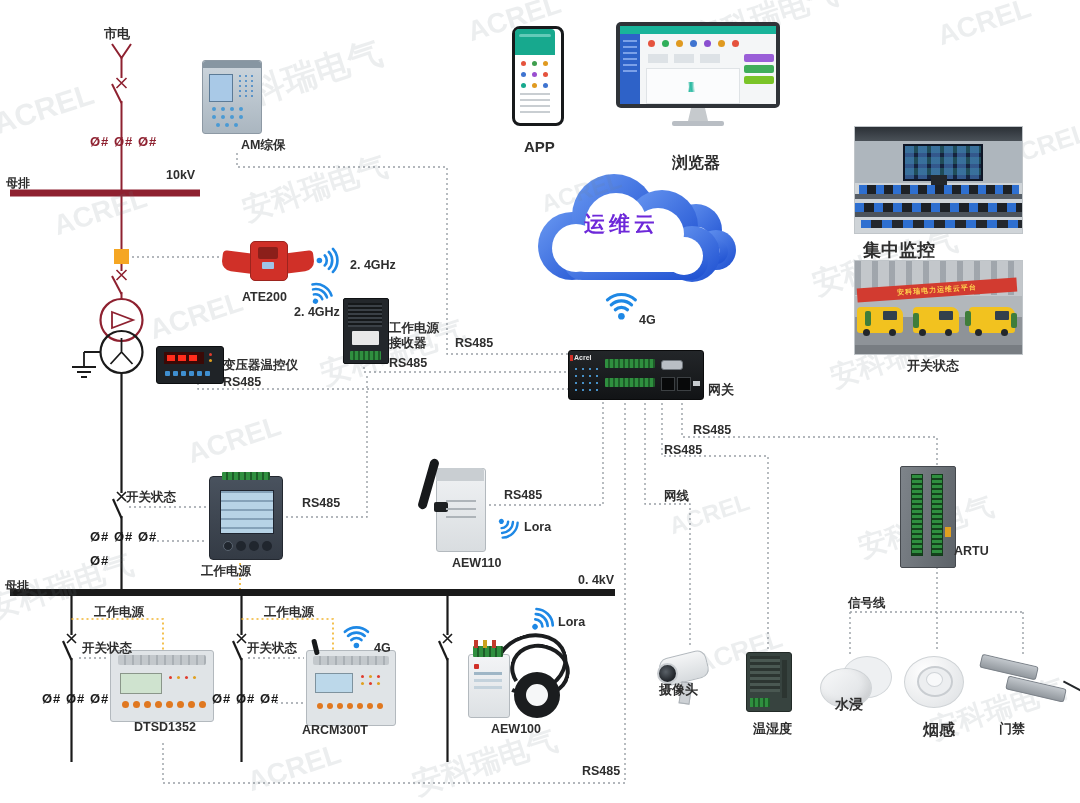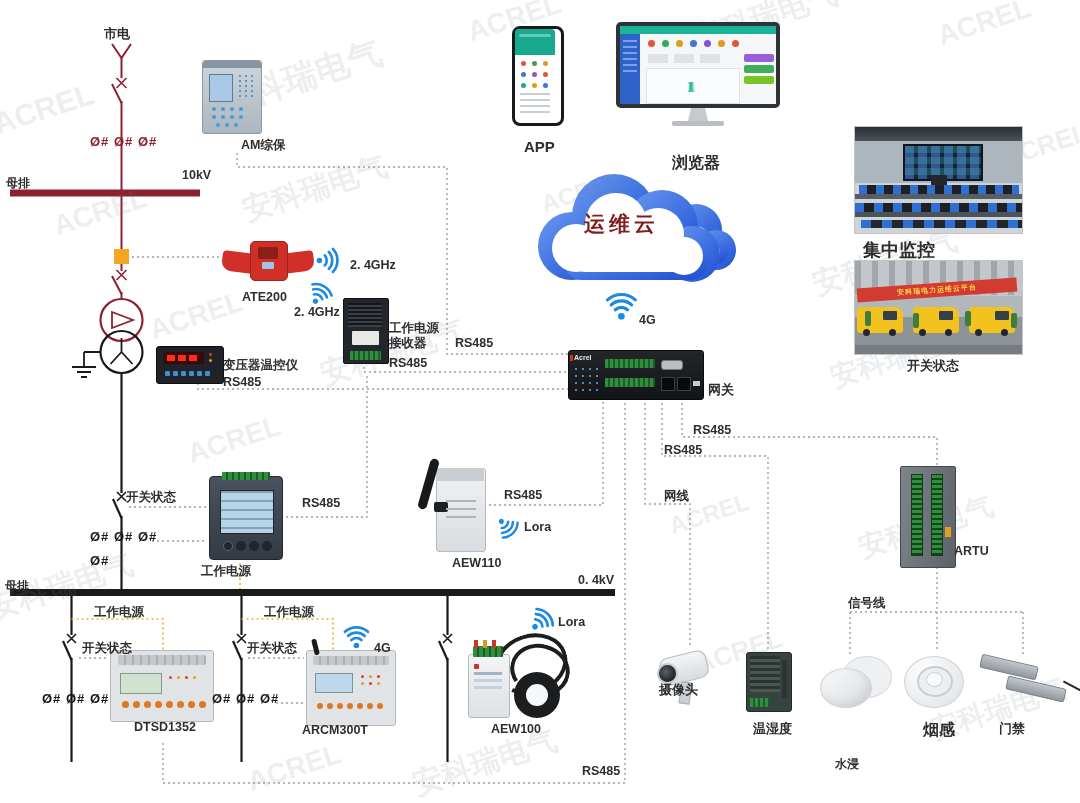--- a/index.html
+++ b/index.html
@@ -2,21 +2,21 @@
 <html><head>
 <meta charset="utf-8">
 <style>
   html,body{margin:0;padding:0;background:#fff}
   #canvas{position:relative;width:1080px;height:803px;background:#fff;overflow:hidden;
           font-family:"Liberation Sans","DejaVu Sans",sans-serif}
   #wires{position:absolute;left:0;top:0;width:1080px;height:803px}
   .lbl{position:absolute;font-size:12.5px;font-weight:600;color:#2e2e2e;white-space:nowrap;z-index:5}
   .lbl.sm{font-size:12px}
   .lbl.two{white-space:pre-line;line-height:15px}
-  .lbl.cloud-t{font-size:21px;font-weight:700;color:#7f1d1d;letter-spacing:4px;z-index:6}
+  .lbl.cloud-t{font-size:21px;font-weight:700;color:#6d28d9;letter-spacing:4px;z-index:6}
   .ct{position:absolute;font-size:13px;font-weight:700;color:#1a1a1a;letter-spacing:1px;z-index:5;white-space:nowrap}
   .ct.hv{color:#8e2130}
   .wm{position:absolute;font-weight:700;color:rgba(110,120,135,.13);transform:rotate(-18deg);white-space:nowrap;z-index:1;pointer-events:none}
   .dev{position:absolute;z-index:4}
   .dev *{position:absolute}
   
   .am{width:58px;height:72px;background:linear-gradient(#cdd6dd,#aab6c0);border:1px solid #8d99a4;border-radius:3px}
   .am .top{left:0;top:0;width:100%;height:7px;background:#8796a2;border-radius:3px 3px 0 0}
   .am .scr{left:6px;top:13px;width:22px;height:26px;background:#a9c9e7;border:1px solid #5b7a96}
   .am .leds{left:36px;top:14px;width:2px;height:2px;background:#3b82c4;border-radius:50%;
@@ -460,21 +460,21 @@
     <div class="c"></div>
   </div>
   <div class="dev dr" style="left:978px;top:656px;width:100px;height:50px">
     <div class="b1"></div>
     <div class="b2"></div>
     <div class="wire"></div>
   </div>
 
   <span class="lbl" style="left:104px;top:25px;font-size:13px">市电</span>
   <span class="lbl sm" style="left:6px;top:175px">母排</span>
-  <span class="lbl" style="left:182px;top:168px">10kV</span>
+  <span class="lbl" style="left:166px;top:168px">10kV</span>
   <span class="lbl" style="left:241px;top:137px">AM综保</span>
   <span class="lbl" style="left:242px;top:290px">ATE200</span>
   <span class="lbl" style="left:350px;top:258px">2. 4GHz</span>
   <span class="lbl" style="left:294px;top:305px">2. 4GHz</span>
   <span class="lbl two" style="left:389px;top:321px">工作电源
 接收器</span>
   <span class="lbl" style="left:389px;top:356px">RS485</span>
   <span class="lbl" style="left:223px;top:357px">变压器温控仪</span>
   <span class="lbl" style="left:223px;top:375px">RS485</span>
   <span class="lbl" style="left:455px;top:336px">RS485</span>
@@ -503,17 +503,17 @@
   <span class="lbl" style="left:134px;top:720px">DTSD1352</span>
   <span class="lbl" style="left:264px;top:604px">工作电源</span>
   <span class="lbl" style="left:247px;top:640px">开关状态</span>
   <span class="lbl" style="left:302px;top:723px">ARCM300T</span>
   <span class="lbl" style="left:374px;top:641px">4G</span>
   <span class="lbl" style="left:558px;top:615px">Lora</span>
   <span class="lbl" style="left:491px;top:722px">AEW100</span>
   <span class="lbl" style="left:582px;top:764px">RS485</span>
   <span class="lbl" style="left:659px;top:681px;font-size:13px">摄像头</span>
   <span class="lbl" style="left:753px;top:720px;font-size:13px">温湿度</span>
-  <span class="lbl" style="left:835px;top:756px;font-size:12px">水浸</span>
+  <span class="lbl" style="left:835px;top:696px;font-size:14px">水浸</span>
   <span class="lbl" style="left:923px;top:720px;font-size:16px">烟感</span>
   <span class="lbl" style="left:999px;top:720px;font-size:13px">门禁</span>
 
 </div>
 
 </body></html>

